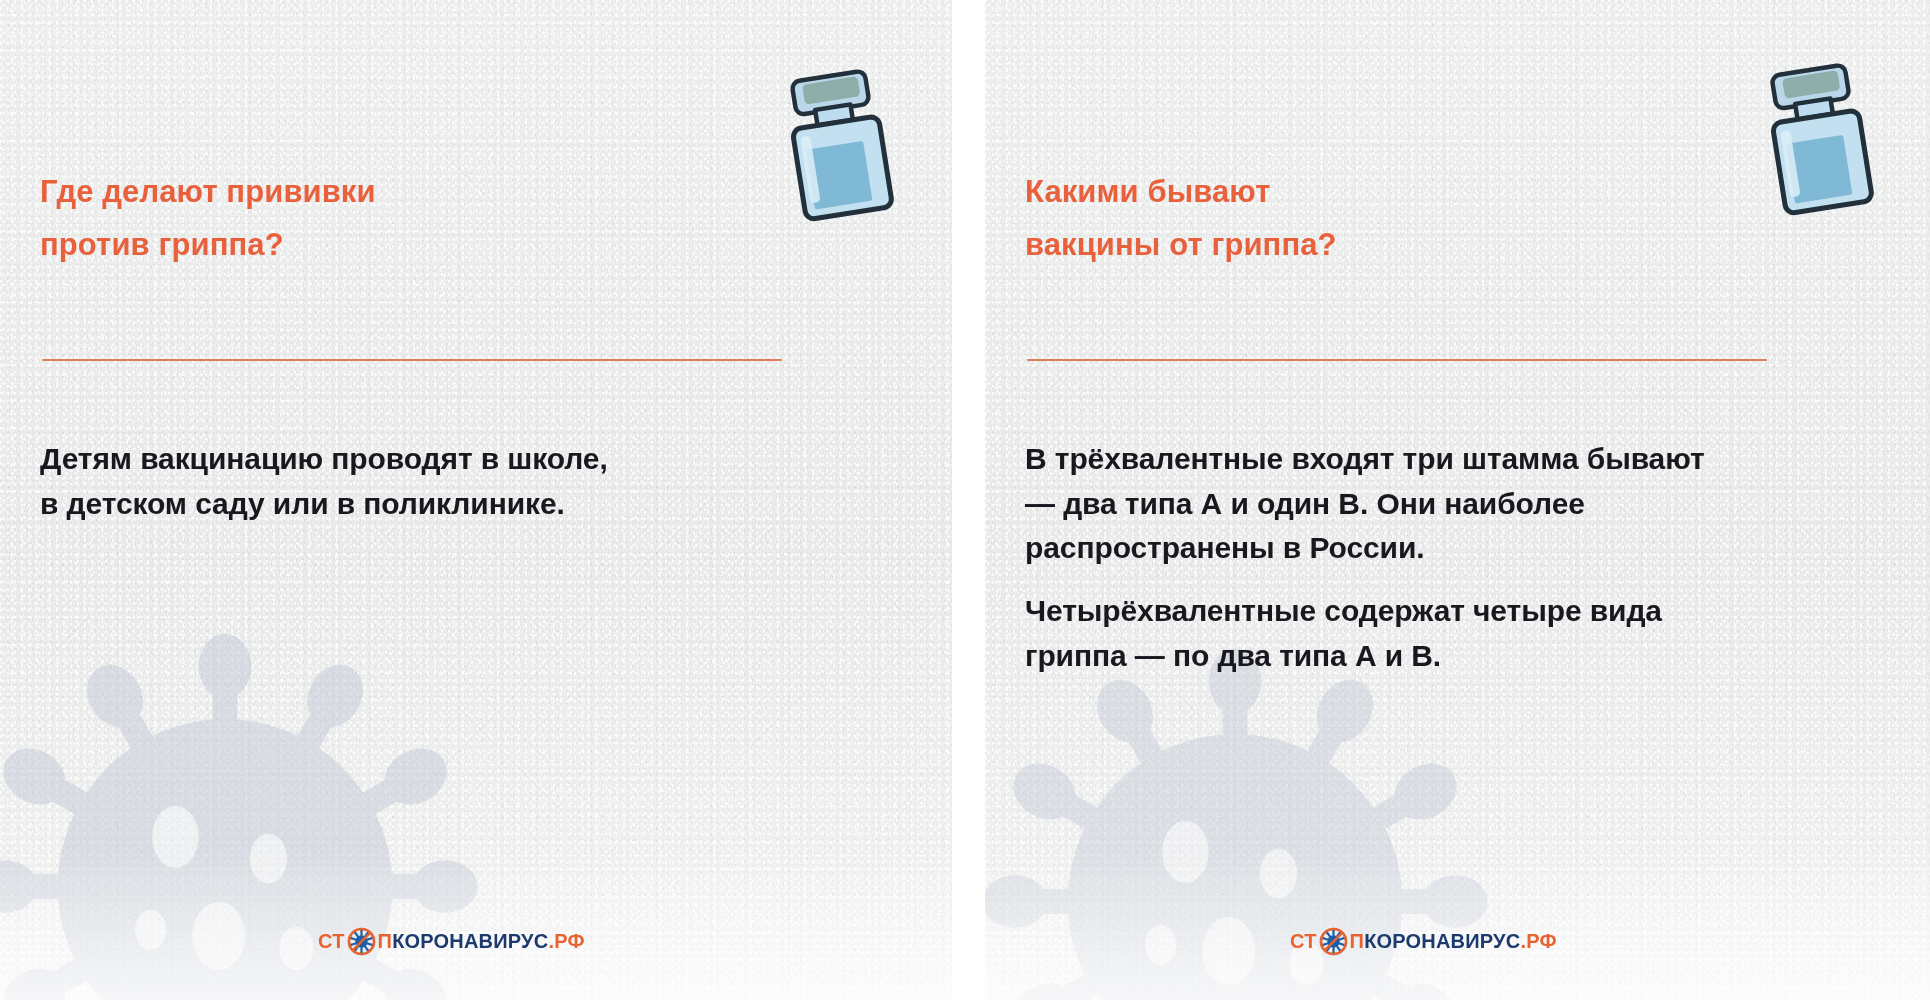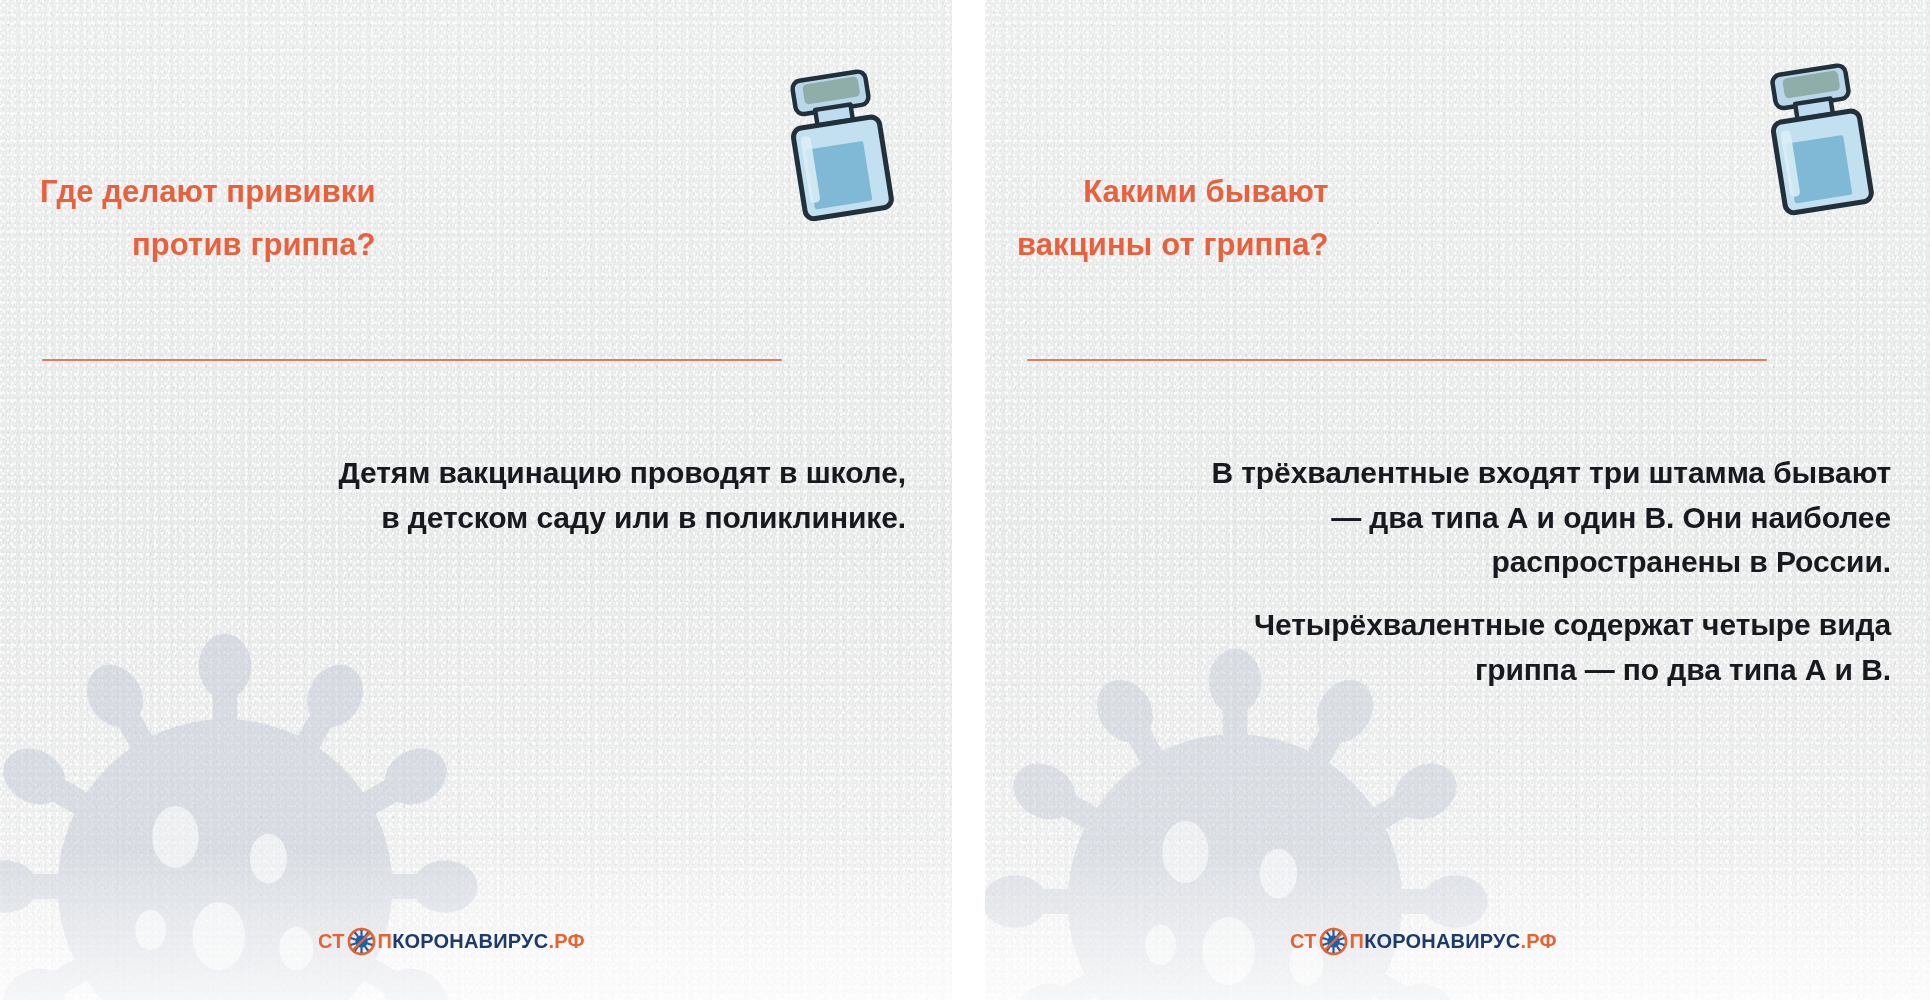--- a/index.html
+++ b/index.html
@@ -18,21 +18,20 @@
     overflow:hidden;
     background:#e9e9e9;
     background-image:
       radial-gradient(circle at 12% 18%, rgba(255,255,255,.85) 0 1.1px, rgba(0,0,0,0) 1.6px),
       radial-gradient(circle at 38% 62%, rgba(255,255,255,.7) 0 1.2px, rgba(0,0,0,0) 1.8px),
       radial-gradient(circle at 72% 31%, rgba(0,0,0,.035) 0 1.1px, rgba(0,0,0,0) 1.7px),
       radial-gradient(circle at 88% 81%, rgba(255,255,255,.8) 0 1.0px, rgba(0,0,0,0) 1.6px),
       radial-gradient(circle at 55% 9%,  rgba(0,0,0,.03) 0 1.0px, rgba(0,0,0,0) 1.6px),
       linear-gradient(180deg,#eceded 0%, #e7e8e8 55%, #f2f2f2 100%);
     background-size:7px 7px, 9px 9px, 11px 11px, 13px 13px, 6px 6px, 100% 100%;
-    text-align:right;
   }
   .panel-left{width:952px;}
   .panel-gap{width:33px;height:1000px;background:#ffffff;flex:0 0 33px;}
   .panel-right{width:945px;}
 
   
   .paper-fibre{
     position:absolute;inset:0;pointer-events:none;opacity:.55;
     background-image:
       repeating-linear-gradient(102deg, rgba(255,255,255,.55) 0 1px, rgba(0,0,0,0) 1px 3px),
@@ -59,31 +58,31 @@
   .heading{
     position:absolute;
     color:#e9613c;
     font-weight:700;
     font-size:31px;
     line-height:1.72;
     letter-spacing:.1px;
     white-space:pre-line;
   }
   .heading-left{left:40px;top:165px;}
-  .heading-right{left:32px;top:165px;}
+  .heading-right{left:40px;top:165px;}
 
   .rule{
     position:absolute;height:2px;background:#e07c5e;border-radius:1px;
   }
   .rule-left{left:42px;top:359px;width:740px;}
   .rule-right{left:42px;top:359px;width:740px;}
 
   .body-block{position:absolute;left:40px;color:#191920;}
   .body-block p{
-    margin:14px;
+    margin:0;
     font-weight:700;
     font-size:30px;
     line-height:1.49;
     white-space:pre-line;
     color:#18181f;
     letter-spacing:-.1px;
   }
   .body-left{top:437px;width:880px;}
   .body-left p + p{margin-top:62px;}
   .body-right{top:437px;width:880px;}

